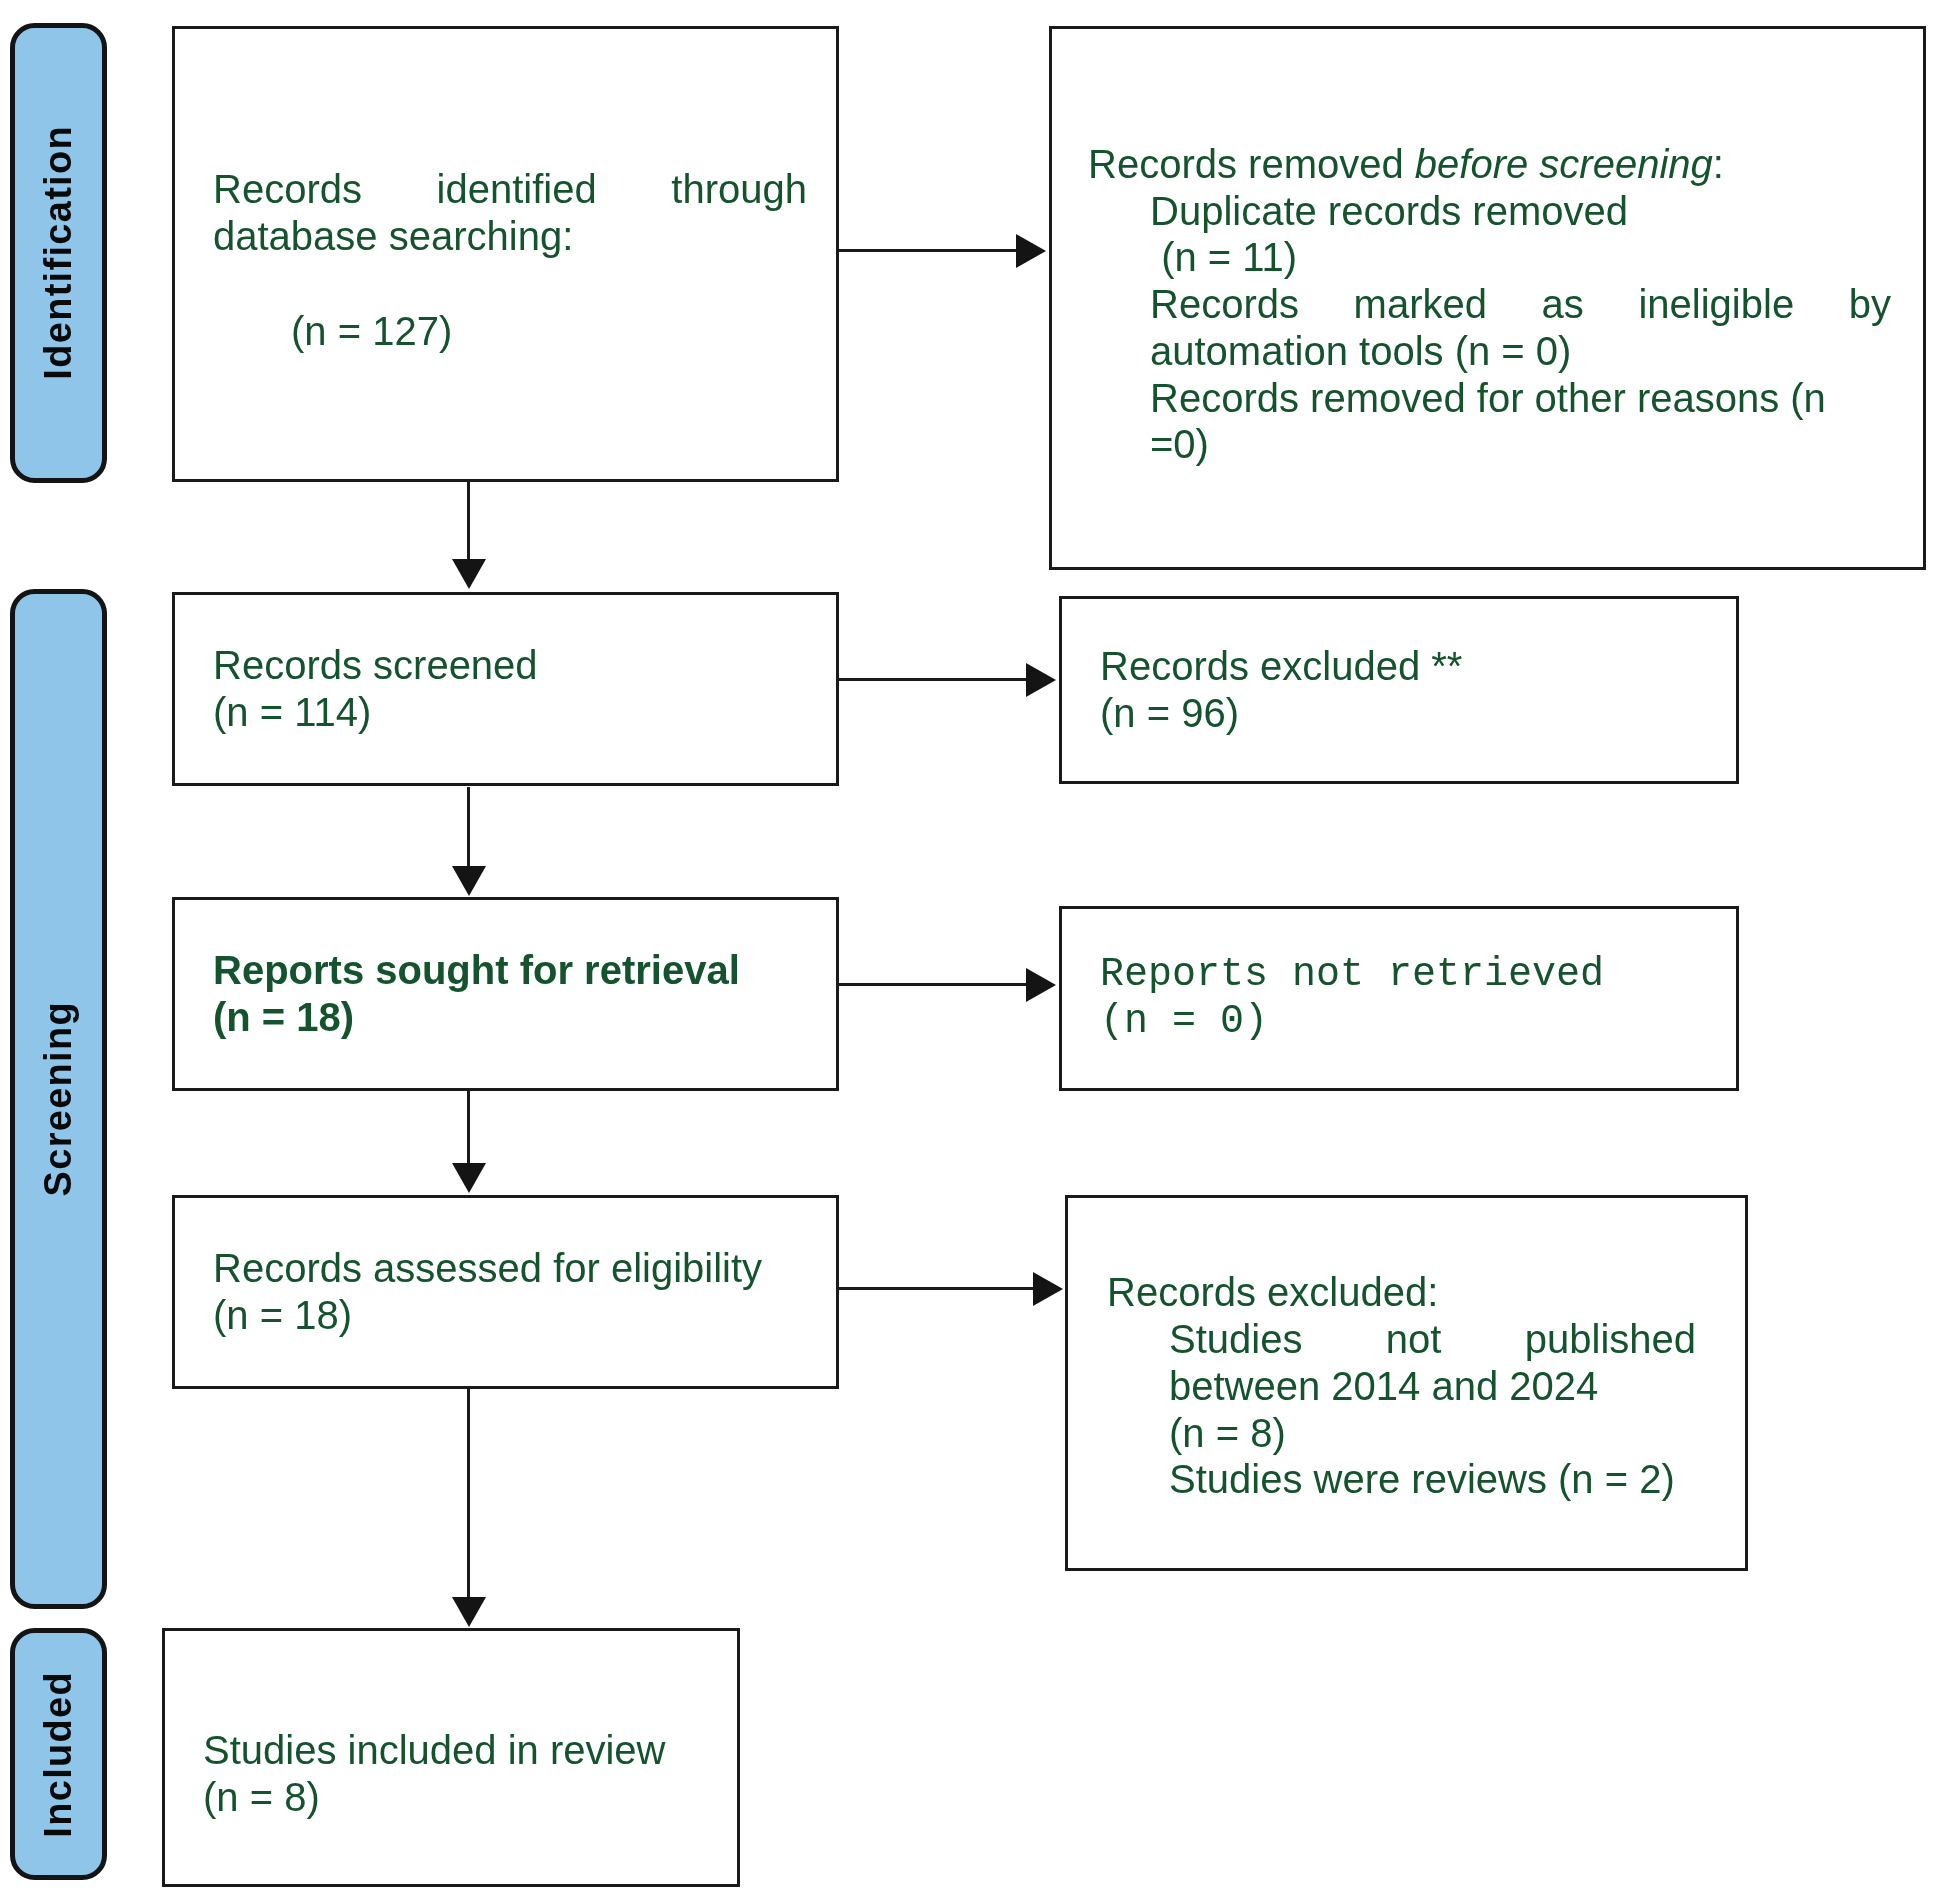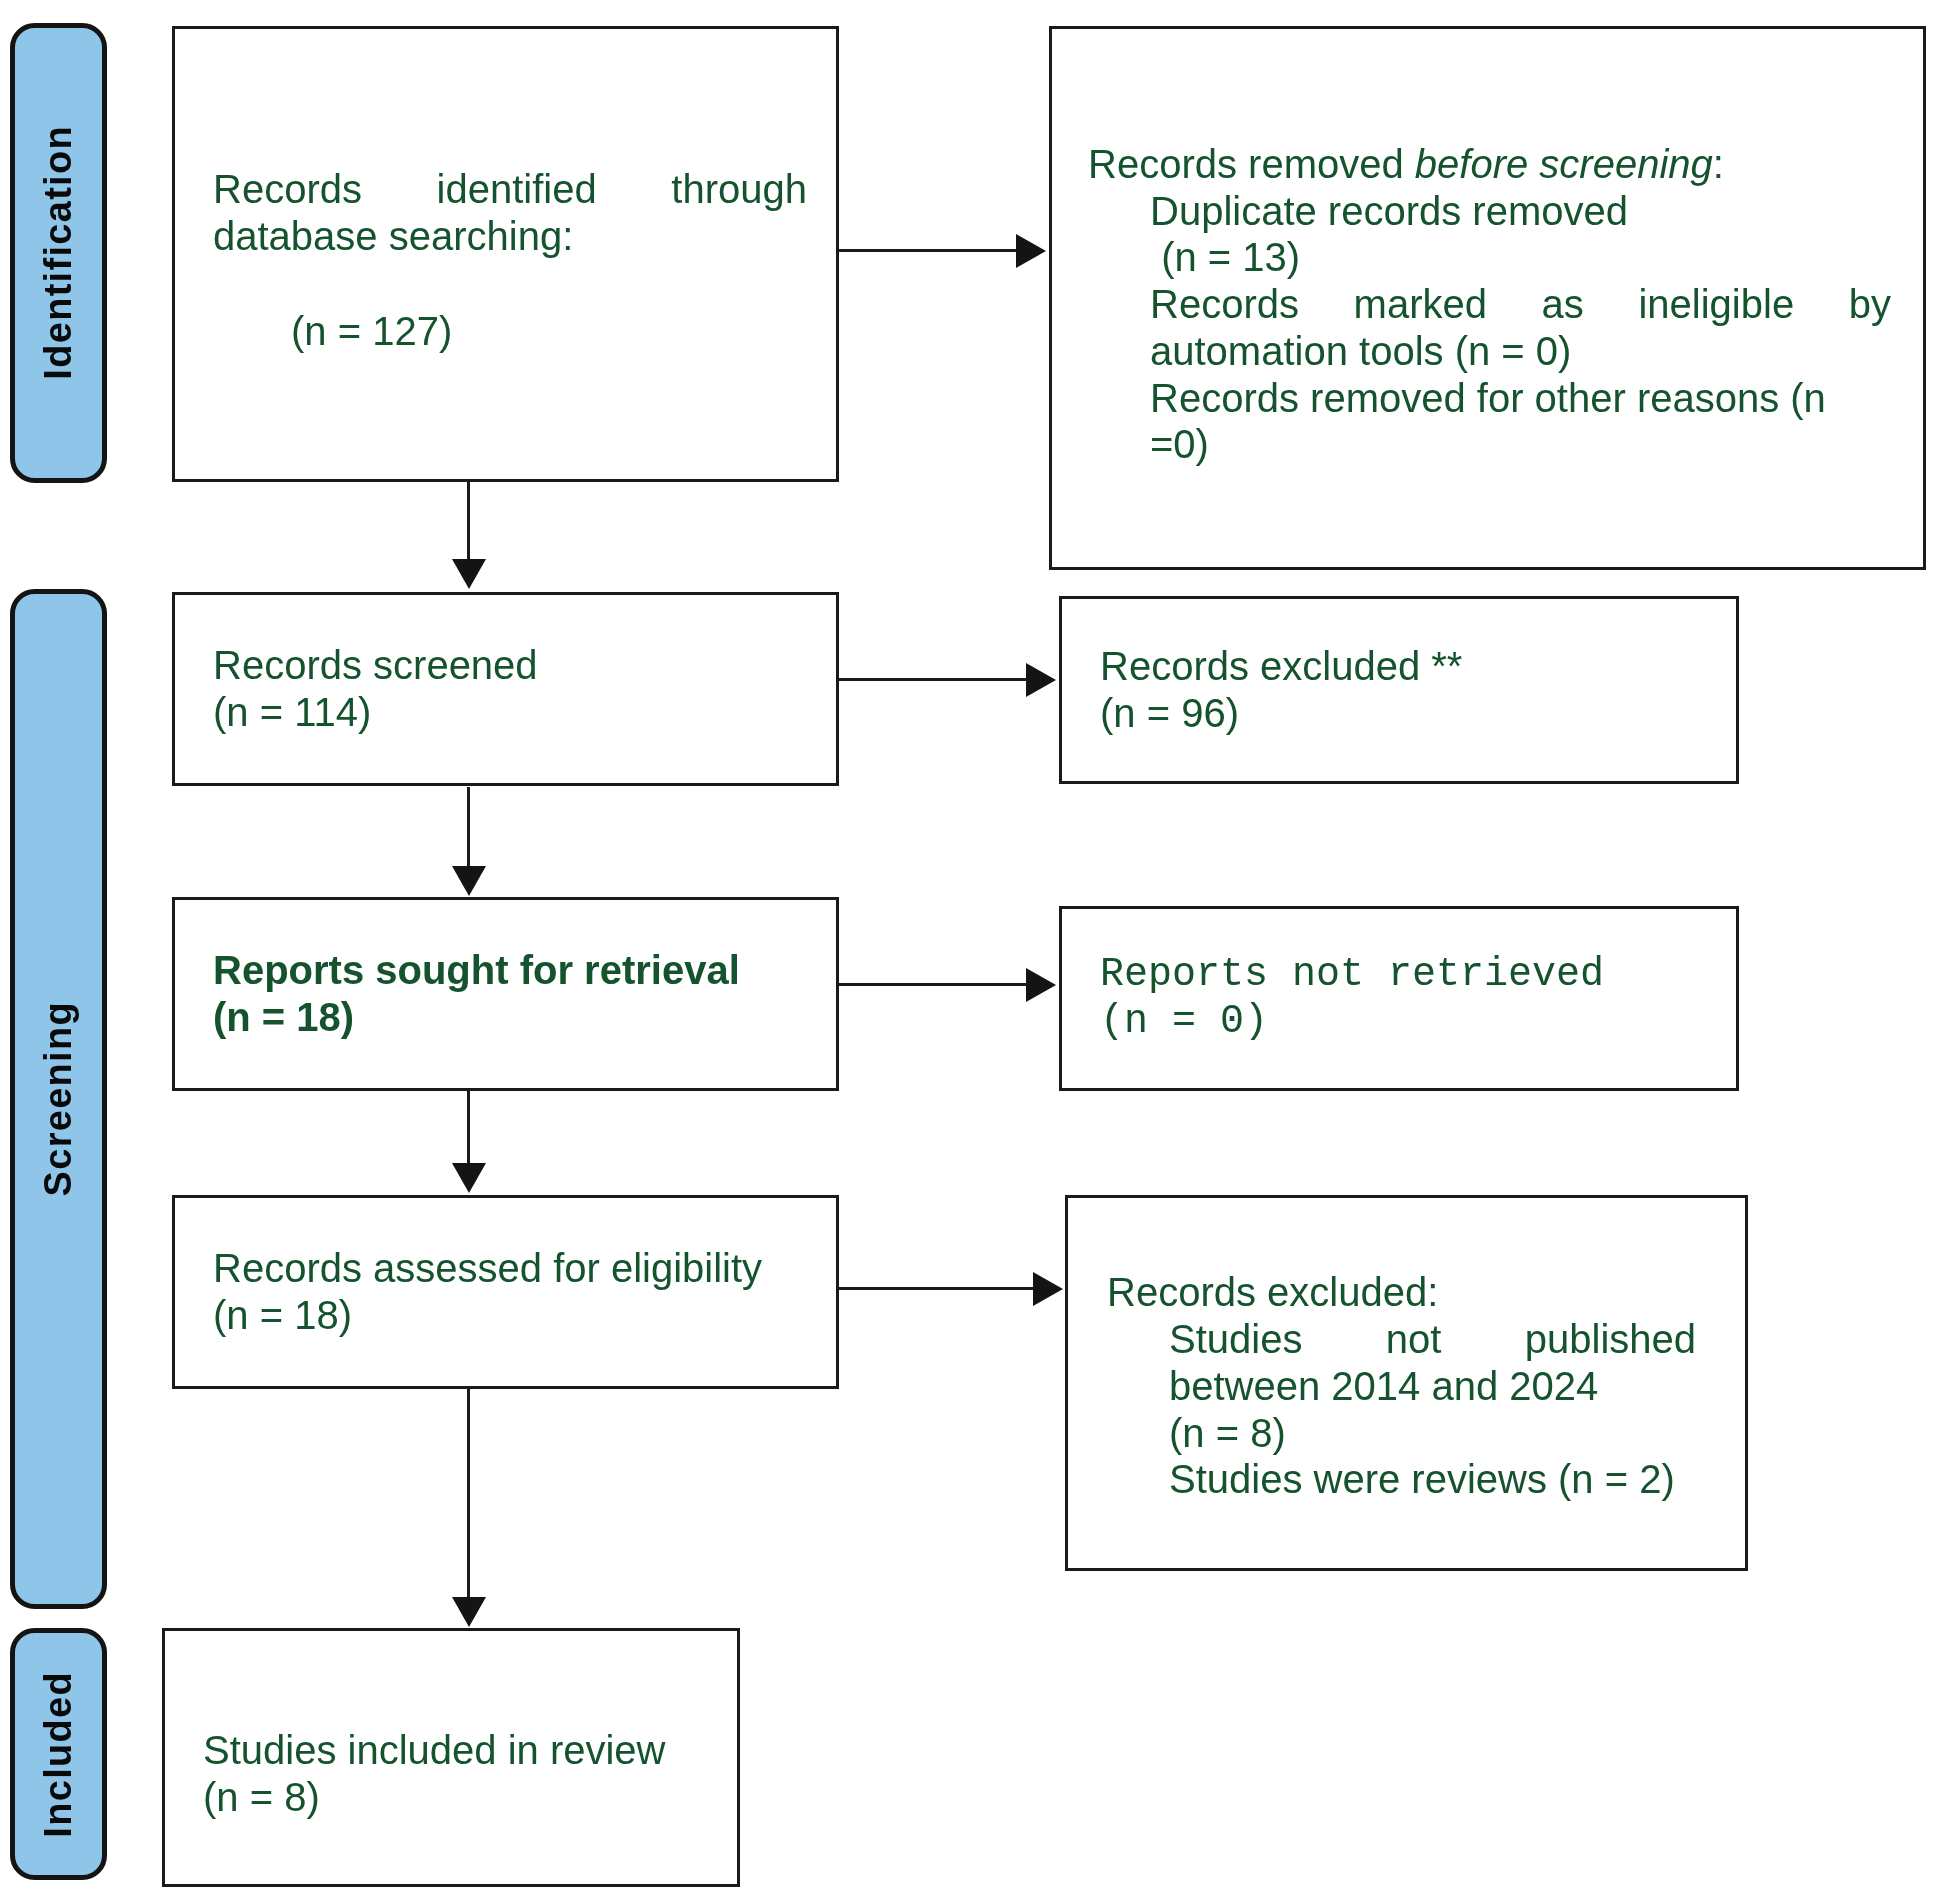--- a/index.html
+++ b/index.html
@@ -87,21 +87,21 @@
   </div>
 
   <div class="fbox" style="left:162px;top:1628px;width:578px;height:259px;padding:32px 29px 0 38px;">
     <div class="line">Studies included in review</div>
     <div class="line">(n = 8)</div>
   </div>
 
   <div class="fbox" style="left:1049px;top:26px;width:877px;height:544px;padding:13px 32px 0 36px;">
     <div class="line"><span>Records removed </span><i>before screening</i><span>:</span></div>
     <div class="line indent">Duplicate records removed</div>
-    <div class="line indent"> (n = 13)</div>
+    <div class="line indent"> (n = 11)</div>
     <div class="line indent jl">Records marked as ineligible by</div>
     <div class="line indent">automation tools (n = 0)</div>
     <div class="line indent">Records removed for other reasons (n =0)</div>
   </div>
 
   <div class="fbox" style="left:1059px;top:596px;width:680px;height:188px;padding:0 29px 0 38px;">
     <div class="line">Records excluded **</div>
     <div class="line">(n = 96)</div>
   </div>
 

